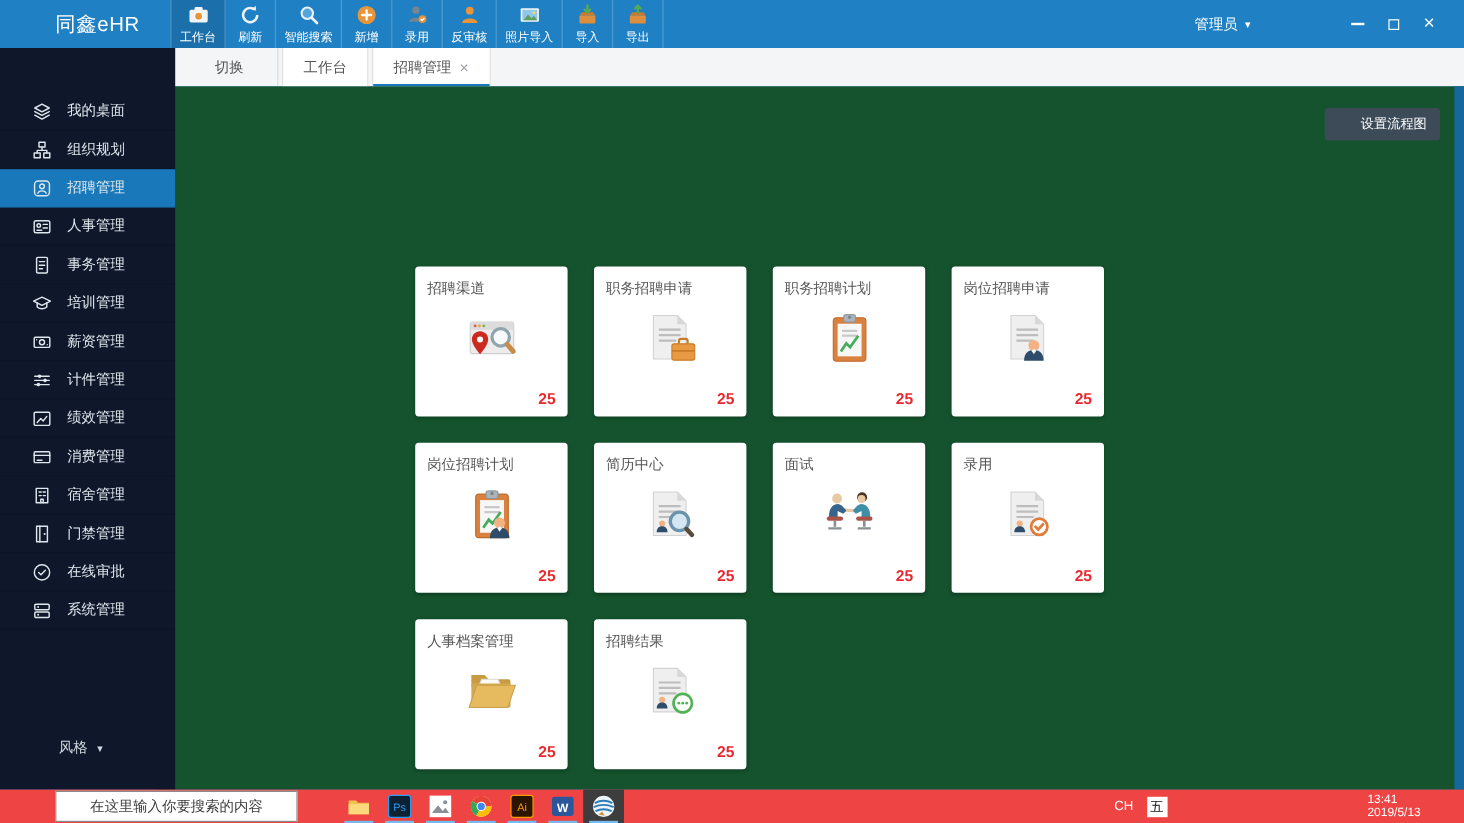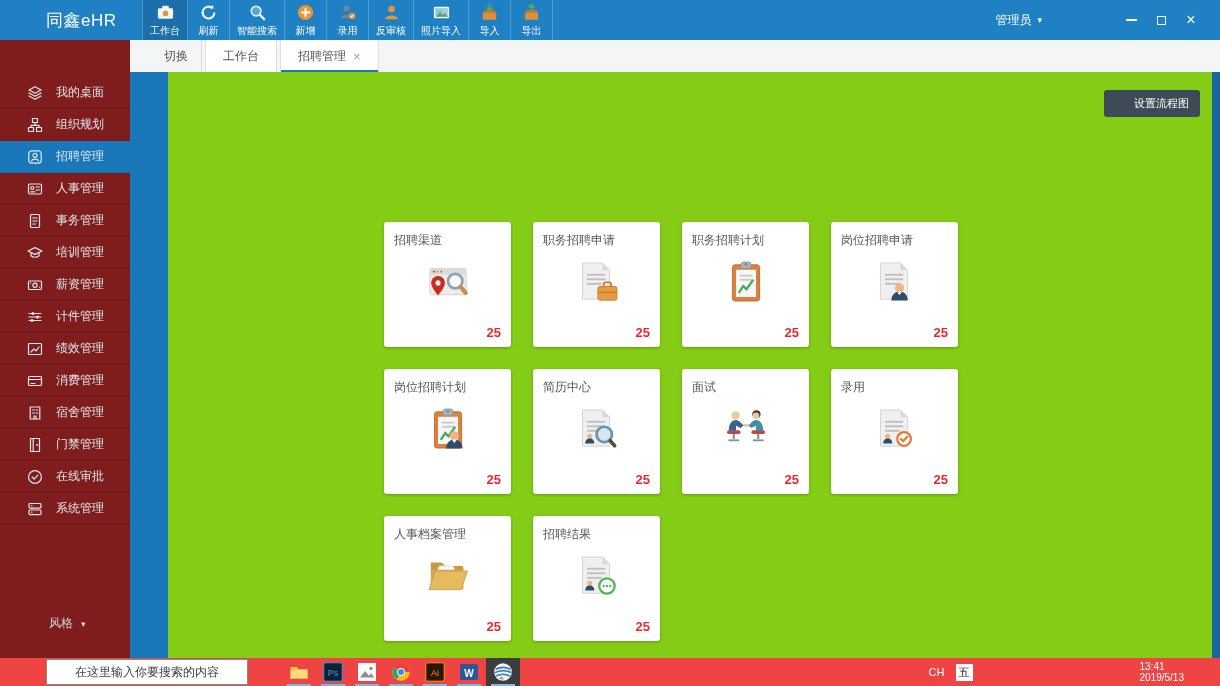--- a/index.html
+++ b/index.html
@@ -25,37 +25,37 @@
   .caret { font-size:9px; }
   .help { width:18px; height:18px; margin-left:22px; cursor:pointer; }
   .win-controls { display:flex; align-items:center; margin-left:34px; }
   .wc { width:30px; height:28px; display:flex; align-items:center; justify-content:center; cursor:pointer; }
   .wc-min { width:11px; height:2px; background:#fff; display:block; }
   .wc-max { width:9px; height:9px; border:1.5px solid #fff; display:block; }
   .wc-x { font-size:16px; color:#fff; line-height:1; }
 
   
   .tabbar { position:absolute; top:40px; left:130px; right:0; height:32px; background:#f4f5f6; display:flex; align-items:stretch; }
-  .switch-btn { display:flex; align-items:center; gap:6px; padding:0 13px; color:#555; font-size:12px; border-right:1px solid #dcdcdc; cursor:pointer; }
+  .switch-btn { display:flex; align-items:center; gap:6px; padding:0 28px; color:#555; font-size:12px; border-right:1px solid #dcdcdc; cursor:pointer; }
   .switch-icn { width:15px; height:15px; }
   .tab { display:flex; align-items:center; gap:7px; padding:0 17px; margin-left:3px; background:#fff; border-left:1px solid #e0e0e0; border-right:1px solid #e0e0e0; color:#555; font-size:12px; cursor:pointer; position:relative; }
   .tab.active::after { content:""; position:absolute; left:0; right:0; bottom:0; height:2px; background:#1878b9; }
   .tab-close { color:#9aa0a6; font-size:13px; cursor:pointer; }
 
   
-  .sidebar { position:absolute; top:40px; left:0; bottom:28px; width:130px; background:#7f1d1d; z-index:4; }
+  .sidebar { position:absolute; top:40px; left:0; bottom:28px; width:146px; background:#0f172a; z-index:4; }
   .side-menu { padding-top:37px; }
   .side-item { height:32px; display:flex; align-items:center; gap:13px; padding-left:27px; color:#dfe7ee; font-size:12px; cursor:pointer; border-bottom:1px solid rgba(0,0,0,.10); }
   .side-item.active { background:#1878b9; }
   .side-icn { width:16px; height:16px; flex-shrink:0; }
   .style-area { position:absolute; bottom:26px; left:27px; display:flex; align-items:center; gap:8px; color:#cfd8e0; font-size:12px; cursor:pointer; }
   .style-icn { width:14px; height:14px; }
 
   
-  .content { position:absolute; top:72px; left:130px; right:0; bottom:28px; background:#84cc16;margin-left:38px; }
+  .content { position:absolute; top:72px; left:130px; right:0; bottom:28px; background:#14532d; }
   .settings-btn { position:absolute; top:18px; right:20px; background:#3d4b59; color:#fff; font-size:11px; padding:6px 11px; border-radius:3px; border:none; display:flex; align-items:center; gap:6px; cursor:pointer; font-family:inherit; }
   .gear-icn { width:13px; height:13px; }
   .cards { position:absolute; top:150px; left:216px; width:662px; display:flex; flex-wrap:wrap; column-gap:5px; row-gap:8px;gap:22px; }
   .card { width:127px; height:125px; background:#fff; border-radius:3px; position:relative; box-shadow:0 1px 3px rgba(0,0,0,.25); cursor:pointer; }
   .card-title { font-size:12px; color:#555; padding:10px 0 0 10px; white-space:nowrap; }
   .card-icn { position:absolute; top:31px; left:50%; transform:translateX(-50%); width:58px; height:58px; }
   .card-count { position:absolute; right:10px; bottom:7px; color:#e8282f; font-size:13px; font-weight:bold; }
   .v-scrollbar { position:absolute; top:0; right:0; bottom:0; width:8px; background:#15679e; cursor:pointer; }
 
   

